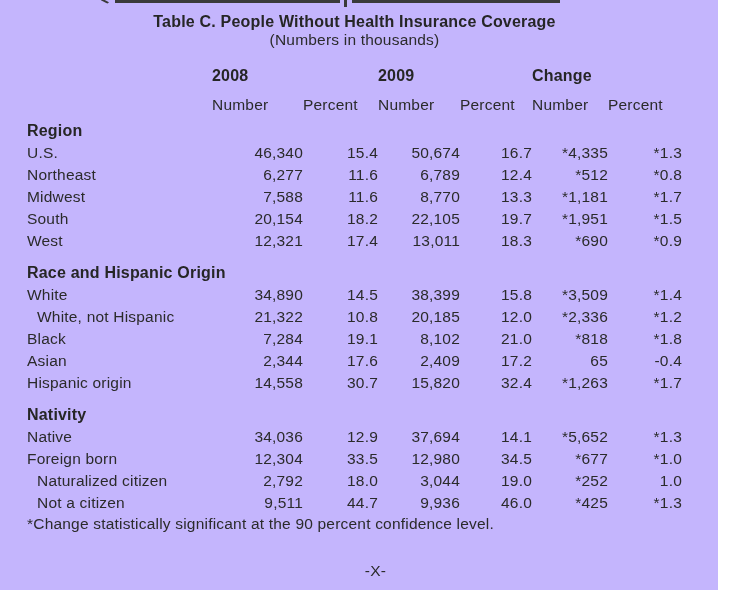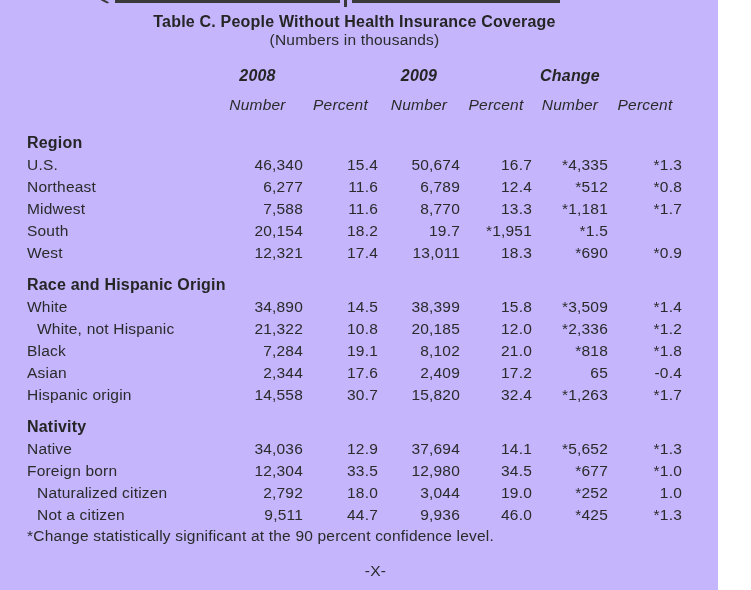--- a/index.html
+++ b/index.html
@@ -43,37 +43,37 @@
     text-align: center;
     font-size: 15.5px;
     line-height: 18px;
   }
 
   .grid {
     display: grid;
     grid-template-columns: 185px 91px 75px 82px 72px 76px 74px;
   }
   .cell { display: block; }
-  .cell.center { text-align: center; font-style: italic; }
+  .cell.center { text-align: left; }
   .cell.num { text-align: right; font-variant-numeric: tabular-nums; }
   .cell.label { text-align: left; white-space: nowrap; }
   .cell.label.indent { padding-left: 10px; }
 
   .group-row { margin-top: 17px; font-weight: bold; font-size: 16px; line-height: 19px; color: #262626; }
   .subheader-row { margin-top: 11px; font-size: 15.5px; line-height: 18px; }
 
   .section-heading {
     font-weight: bold;
     font-size: 16px;
     line-height: 22px;
     margin-top: 10px;
     color: #262626;
     white-space: nowrap;
   }
-  #table-body .section-heading:first-child { margin-top: 18px; }
+  #table-body .section-heading:first-child { margin-top: 6px; }
   .data-row { font-size: 15.5px; line-height: 22px; }
 
   .footnote {
     font-size: 15.5px;
     line-height: 20px;
     white-space: nowrap;
   }
   .footer {
     position: absolute;
     left: 0;
@@ -146,20 +146,21 @@
           <span class="cell num">11.6</span>
           <span class="cell num">8,770</span>
           <span class="cell num">13.3</span>
           <span class="cell num">*1,181</span>
           <span class="cell num">*1.7</span>
         </div>
         <div class="grid data-row">
           <span class="cell label">South</span>
           <span class="cell num">20,154</span>
           <span class="cell num">18.2</span>
+          <span class="cell num">22,105</span>
           <span class="cell num">19.7</span>
           <span class="cell num">*1,951</span>
           <span class="cell num">*1.5</span>
         </div>
         <div class="grid data-row">
           <span class="cell label">West</span>
           <span class="cell num">12,321</span>
           <span class="cell num">17.4</span>
           <span class="cell num">13,011</span>
           <span class="cell num">18.3</span>

